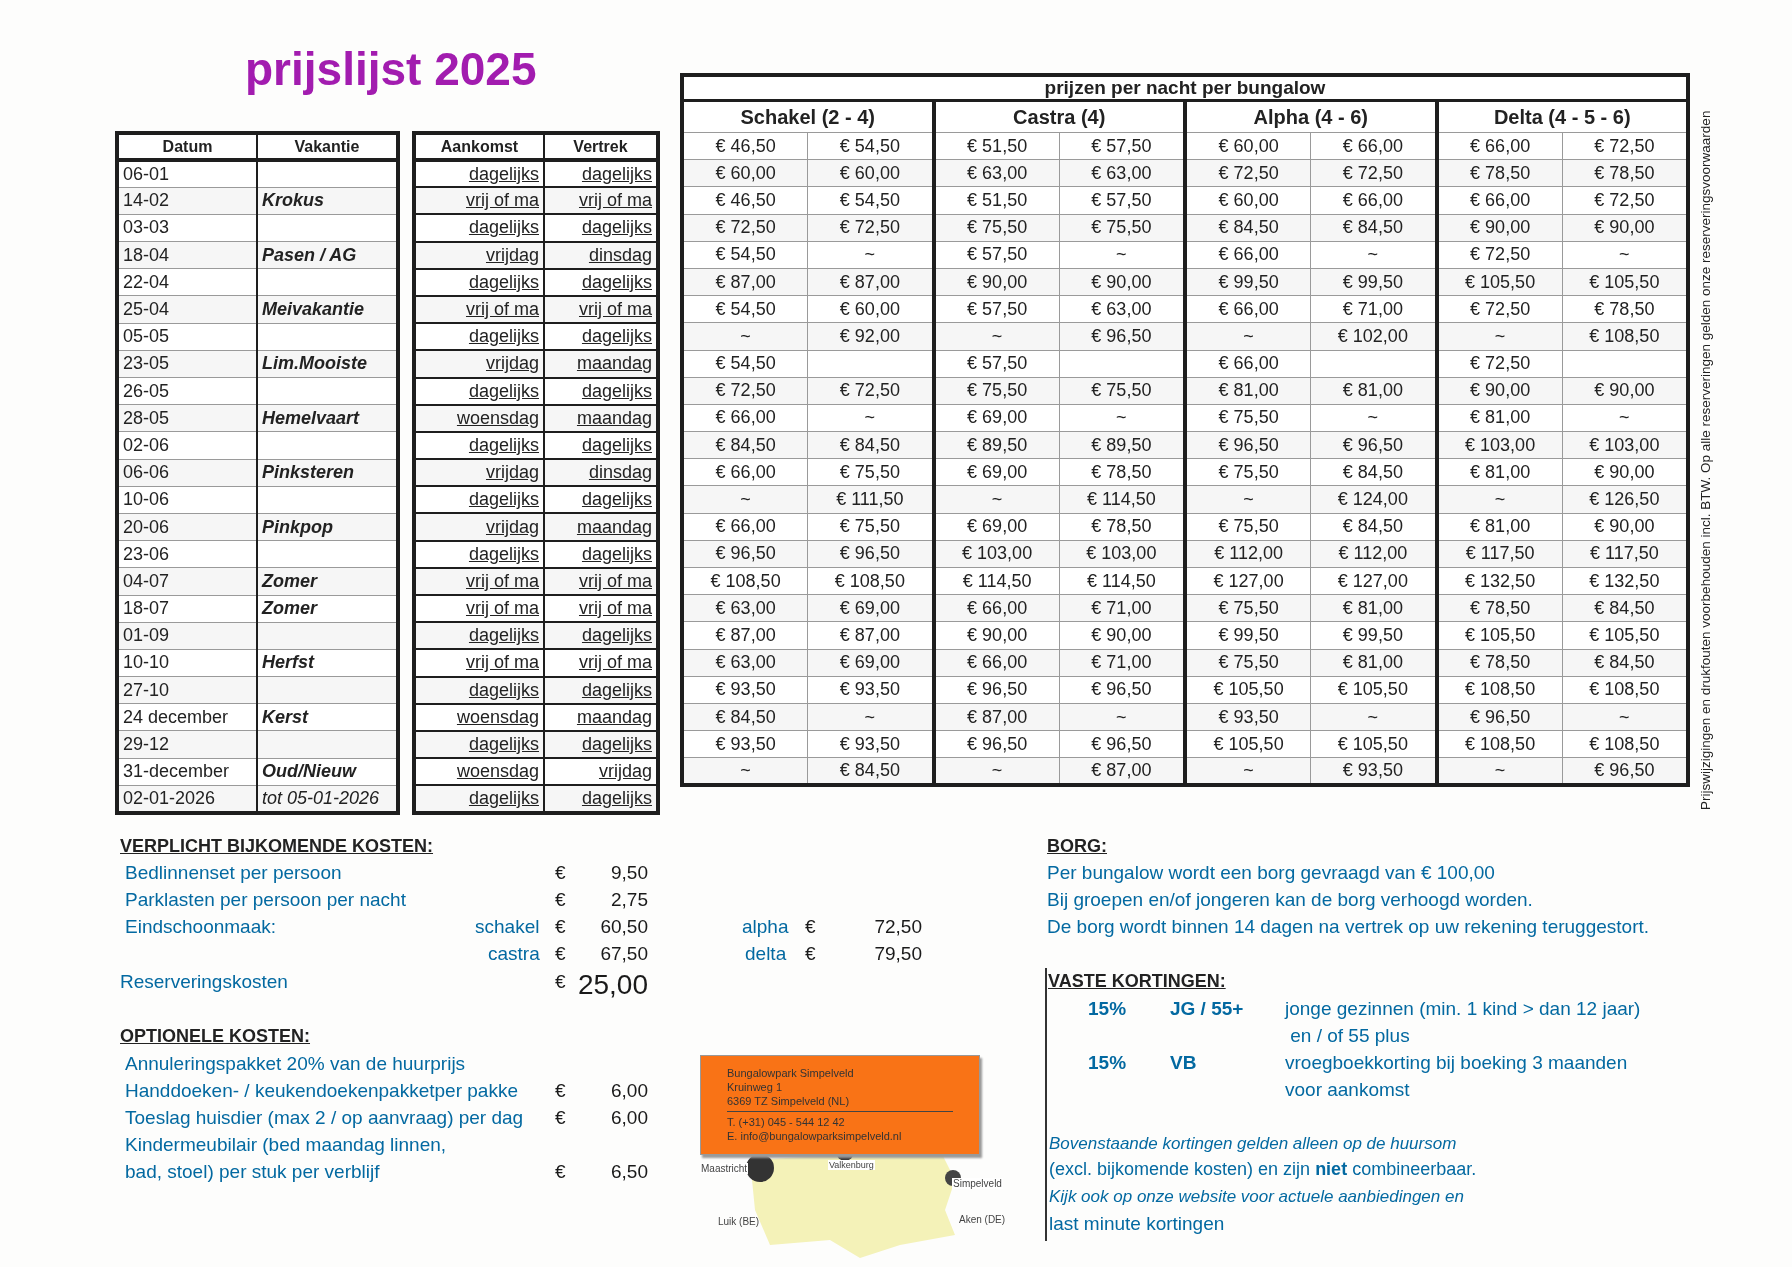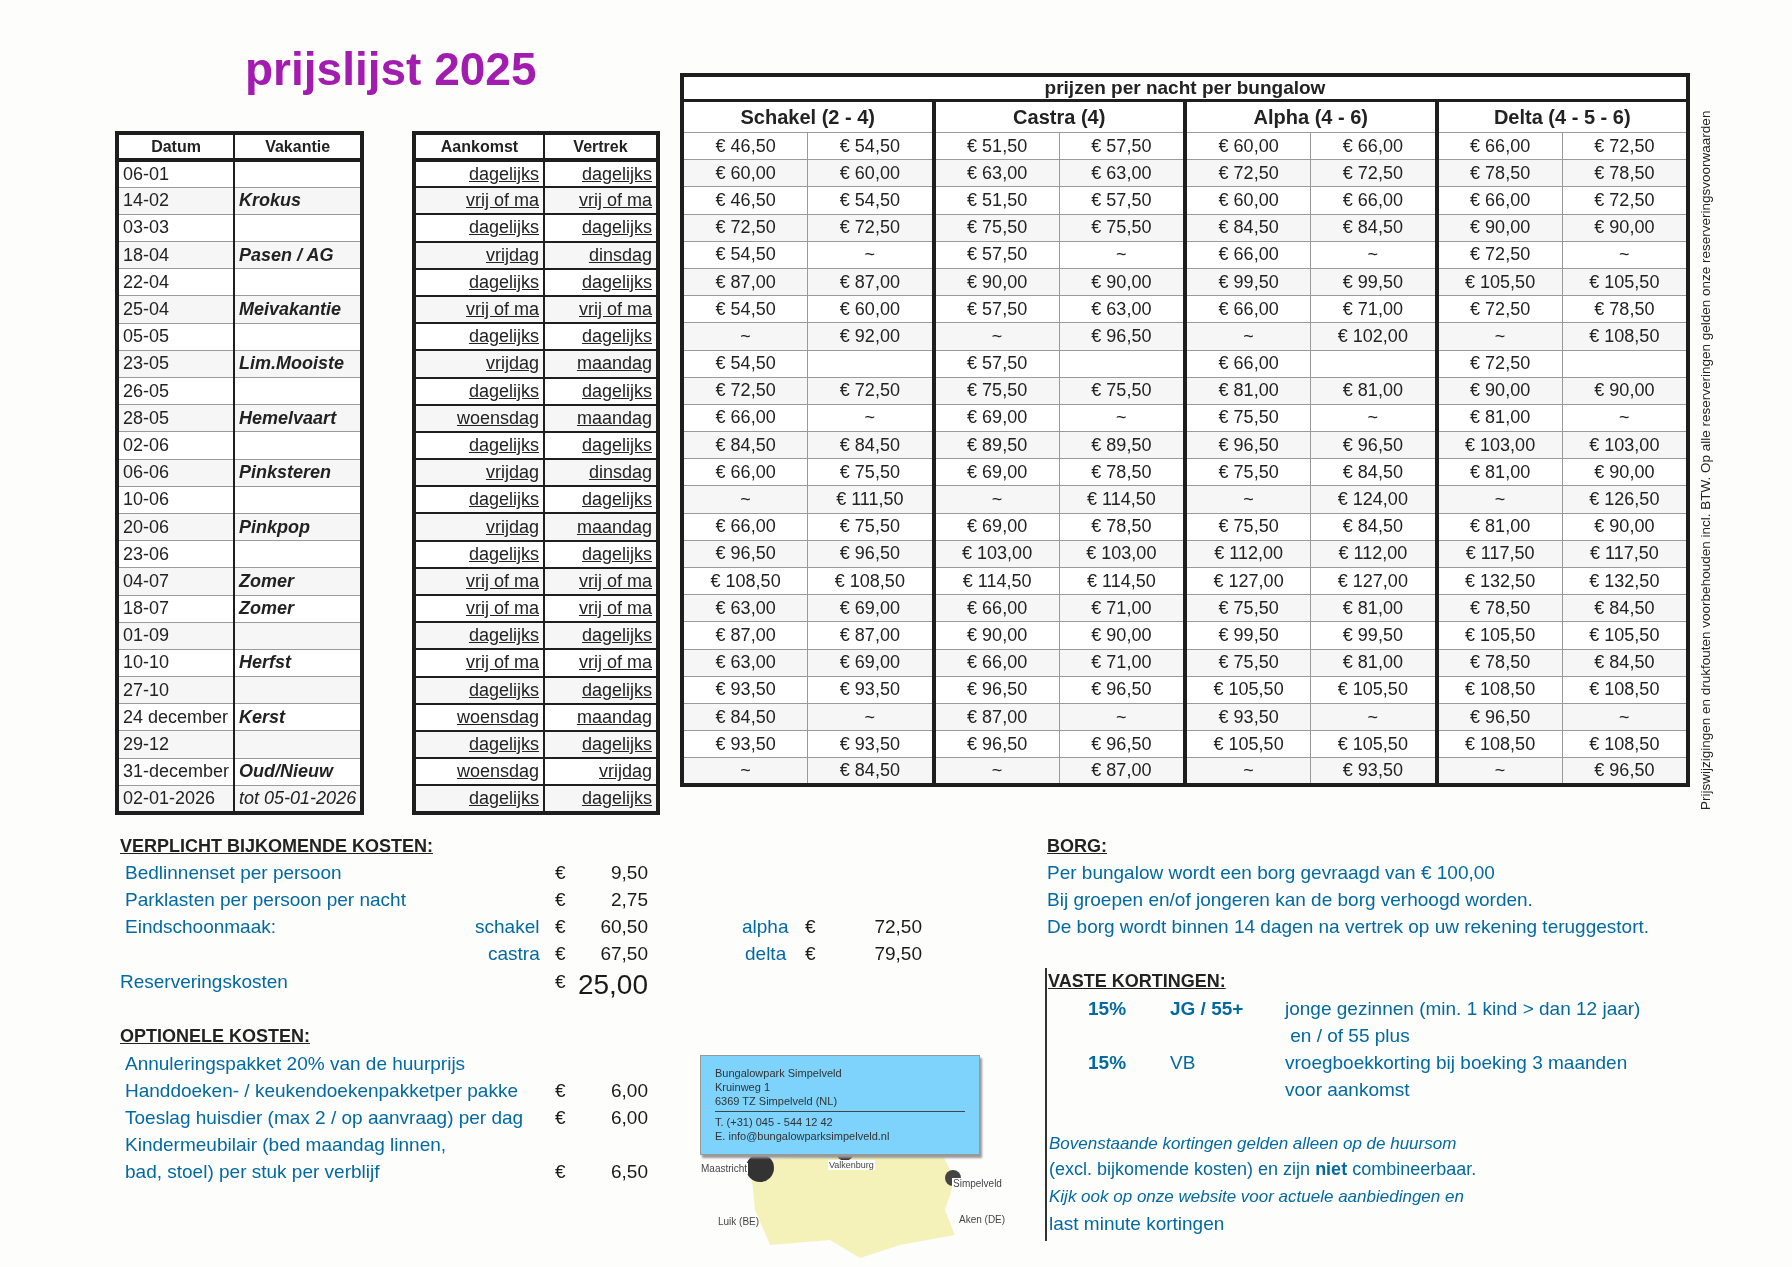--- a/index.html
+++ b/index.html
@@ -6,21 +6,21 @@
   html, body { width: 1792px; height: 1267px; background: #fdfdfc; overflow: hidden; }
   body { position: relative; font-family: "Liberation Sans", "DejaVu Sans", sans-serif; color: #1a1a1a; }
 
   .title { position: absolute; left: 245px; top: 42px; font-size: 46px; font-weight: bold; letter-spacing: 0px; color: #a21caf; }
 
   table { border-collapse: collapse; position: absolute; background: #fff; }
   td, th { font-size: 18px; height: 27.2px; padding: 0 4px; white-space: nowrap; color: #222; }
   th { font-weight: bold; font-size: 16px; }
 
   
-  .t-dates { left: 115px; top: 131px; width: 249px; border: 4px solid #1e1e1e; }
+  .t-dates { left: 115px; top: 131px; width: 285px; border: 4px solid #1e1e1e; }
   .t-dates th { border-bottom: 4px solid #1e1e1e; text-align: center; height: 27px; }
   .t-dates td { border-top: 1px solid #9a9a9a; text-align: left; }
   .t-dates td.c1, .t-dates th.c1 { width: 140px; border-right: 2px solid #1e1e1e; }
   .t-dates td.vak { font-weight: bold; font-style: italic; }
   .t-dates td.vak.plain { font-weight: normal; }
 
   
   .t-arr { left: 412px; top: 131px; width: 248px; border: 4px solid #1e1e1e; }
   .t-arr th { border-bottom: 4px solid #1e1e1e; text-align: center; height: 27px; }
   .t-arr td { border-top: 2px solid #1e1e1e; text-align: right; text-decoration: underline; }
@@ -40,21 +40,21 @@
   .sidenote span { position: absolute; left: 0; top: 720px; transform-origin: 0 0; transform: rotate(-90deg); font-size: 13.5px; white-space: nowrap; color: #222; width: 720px; text-align: left; }
 
   .sec-title { position: absolute; font-weight: bold; font-size: 18px; text-decoration: underline; color: #222; }
   .line { position: absolute; font-size: 19px; white-space: nowrap; color: #0369a1; }
   .euro { position: absolute; font-size: 19px; }
   .amt { position: absolute; font-size: 19px; text-align: right; width: 80px; }
 
   .borg-rule { position: absolute; left: 1045px; top: 968px; width: 2px; height: 273px; background: #333; }
   .it { font-style: italic; font-size: 17px; }
 
-  .card { position: absolute; left: 700px; top: 1055px; width: 280px; height: 100px; background: #7dd3fc; border: 1px solid #999; box-shadow: 2px 3px 2px #999; padding: 10px 14px; font-size: 11px; color: #333; line-height: 14px; z-index: 2; }
+  .card { position: absolute; left: 700px; top: 1055px; width: 280px; height: 100px; background: #f97316; border: 1px solid #999; box-shadow: 2px 3px 2px #999; padding: 10px 26px; font-size: 11px; color: #333; line-height: 14px; z-index: 2; }
   .card hr { border: none; border-top: 1px solid #444; margin: 3px 0; }
   .map { position: absolute; left: 740px; top: 1140px; width: 230px; height: 120px; }
   .maplabel { position: absolute; font-size: 10px; color: #444; z-index: 3; background: #fff; padding: 0 1px; }
 </style>
 </head>
 <body>
 
 <div class="title">prijslijst 2025</div>
 
 <table class="t-dates">
@@ -597,20 +597,20 @@
 <div class="line" style="left:1047px; top:889px;">Bij groepen en/of jongeren kan de borg verhoogd worden.</div>
 <div class="line" style="left:1047px; top:916px;">De borg wordt binnen 14 dagen na vertrek op uw rekening teruggestort.</div>
 
 <div class="borg-rule"></div>
 <div class="sec-title" style="left:1048px; top:971px;">VASTE KORTINGEN:</div>
 <div class="line" style="left:1088px; top:998px; font-weight:bold;">15%</div>
 <div class="line" style="left:1170px; top:998px; font-weight:bold;">JG / 55+</div>
 <div class="line" style="left:1285px; top:998px;">jonge gezinnen (min. 1 kind &gt; dan 12 jaar)</div>
 <div class="line" style="left:1285px; top:1025px; white-space:pre;"> en / of 55 plus</div>
 <div class="line" style="left:1088px; top:1052px; font-weight:bold;">15%</div>
-<div class="line" style="left:1170px; top:1052px; font-weight:normal;">VB</div>
+<div class="line" style="left:1170px; top:1052px; font-weight:bold;">VB</div>
 <div class="line" style="left:1285px; top:1052px;">vroegboekkorting bij boeking 3 maanden</div>
 <div class="line" style="left:1285px; top:1079px;">voor aankomst</div>
 
 <div class="line it" style="left:1049px; top:1134px;">Bovenstaande kortingen gelden alleen op de huursom</div>
 <div class="line" style="left:1049px; top:1159px; font-size:18px; white-space:pre;"><span>(excl. bijkomende kosten) en zijn </span><b>niet</b><span> combineerbaar.</span></div>
 <div class="line it" style="left:1049px; top:1187px;">Kijk ook op onze website voor actuele aanbiedingen en</div>
 <div class="line" style="left:1049px; top:1213px;">last minute kortingen</div>
 
 </body></html>

